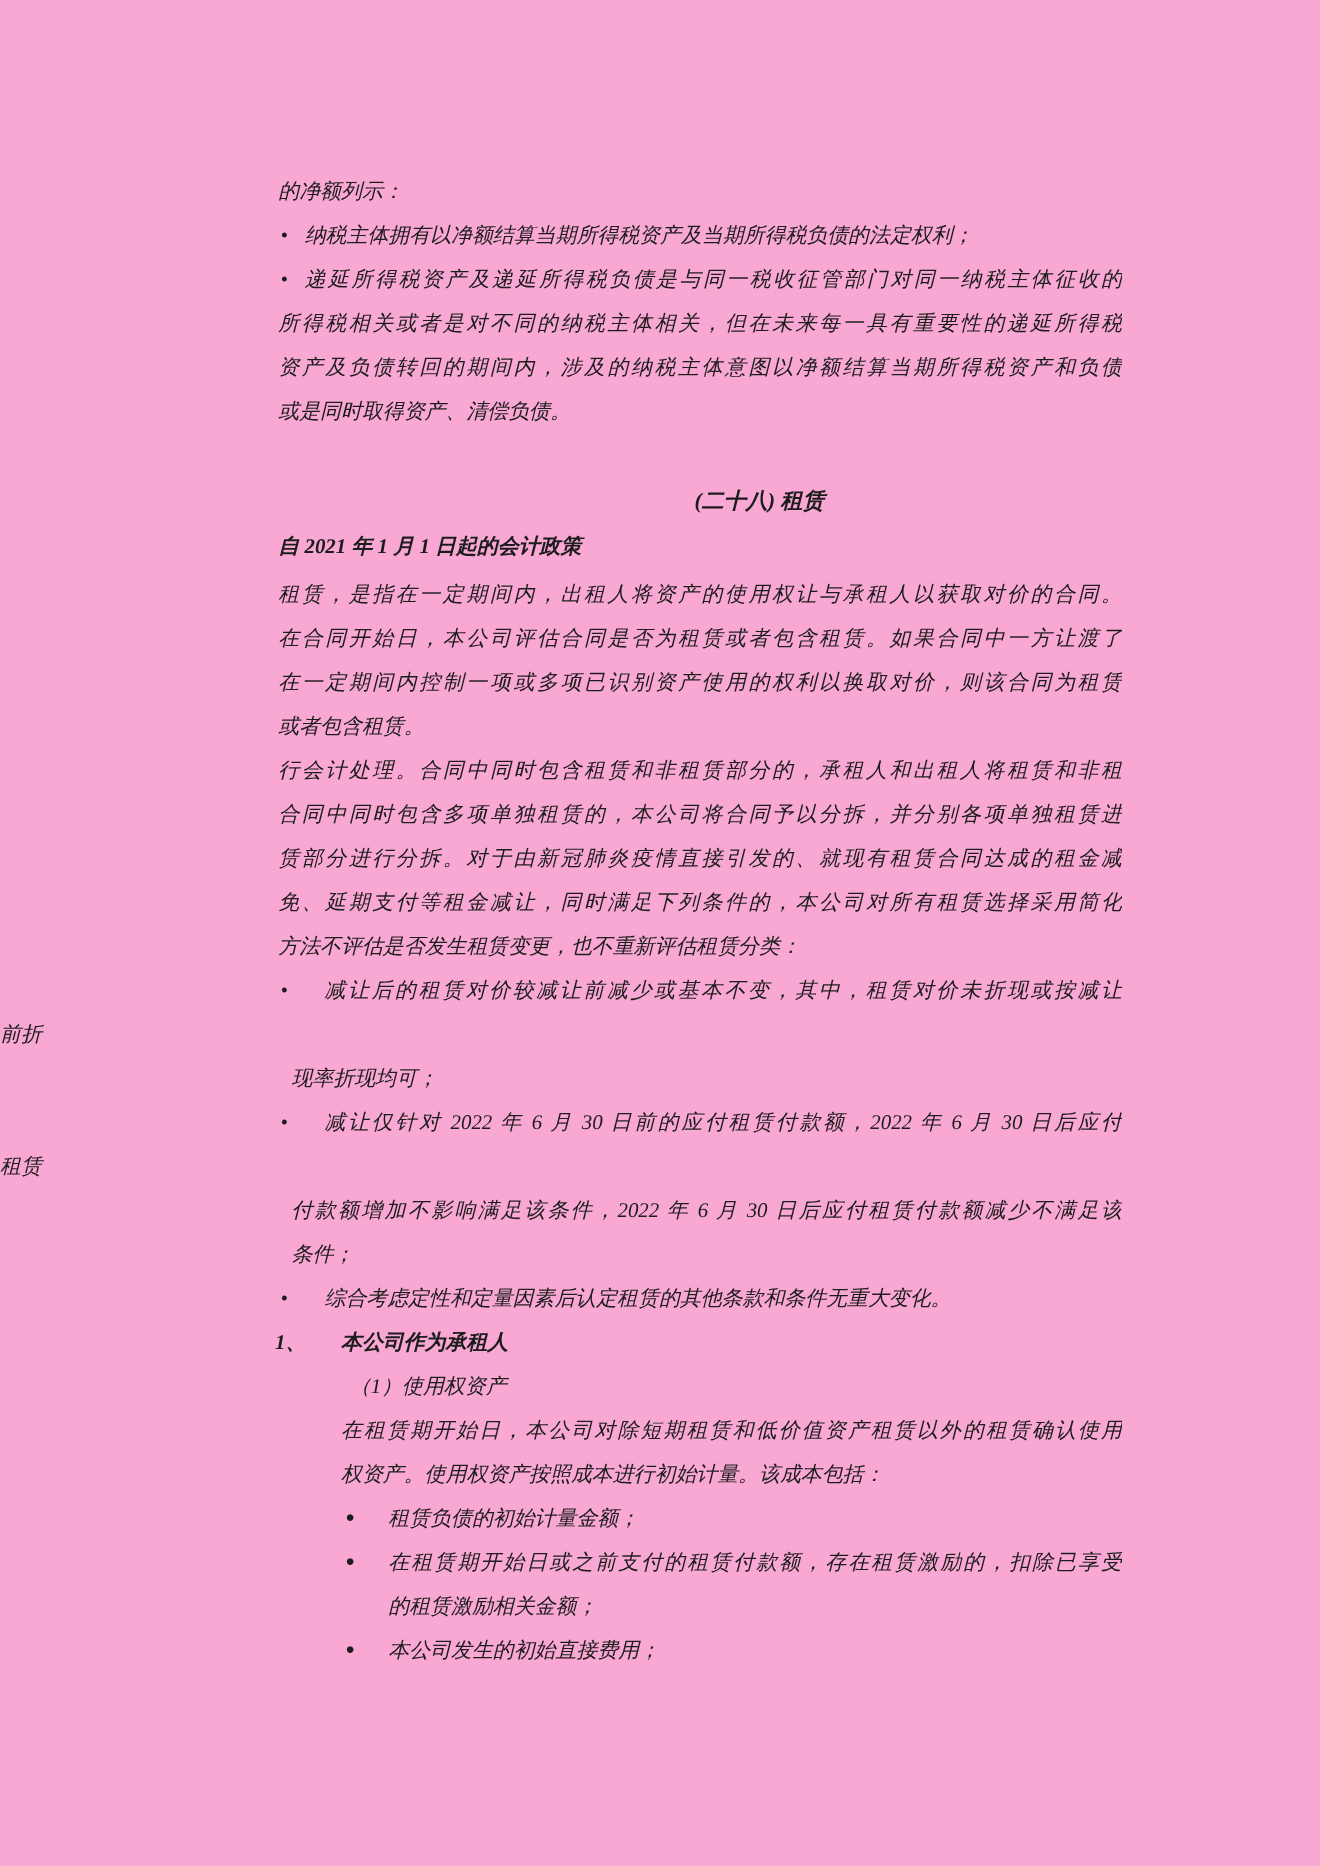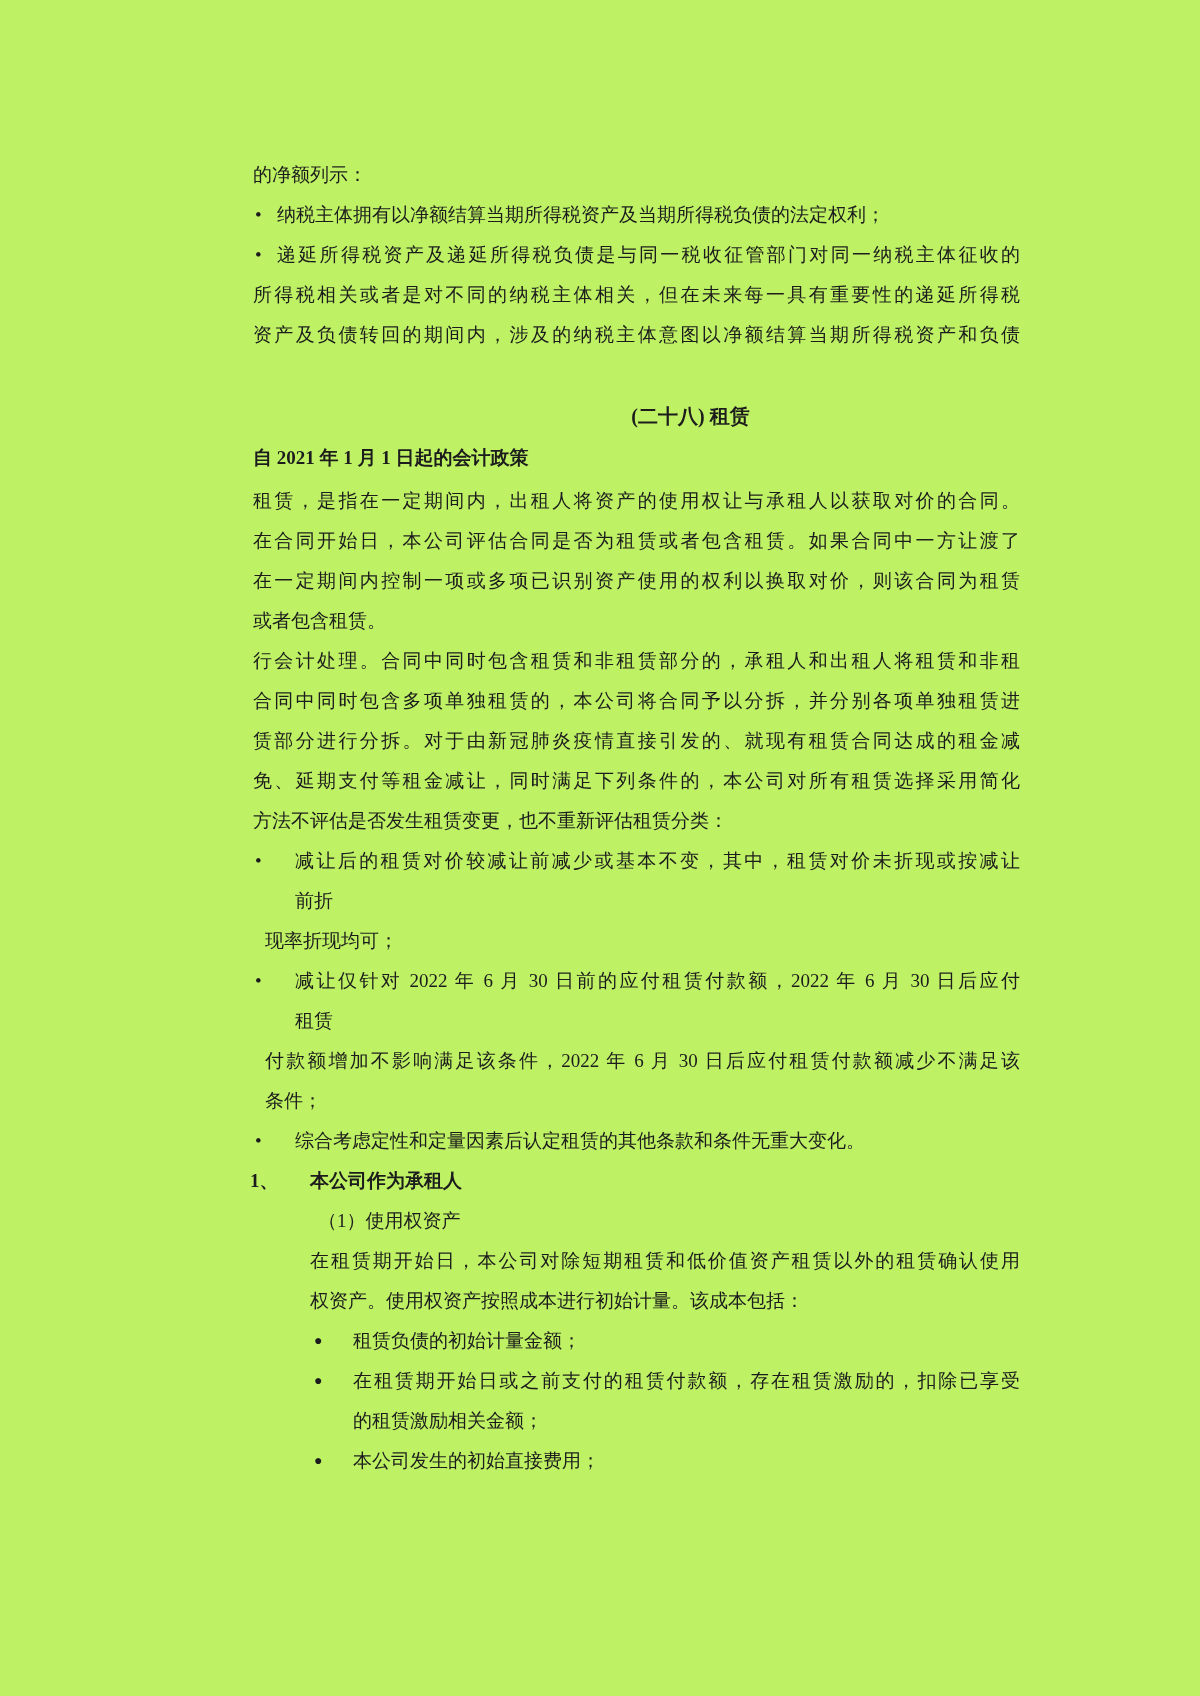--- a/index.html
+++ b/index.html
@@ -31,21 +31,21 @@
   .l-bullet1{margin-left:253px;}
   .l-bullet1 .txt{margin-left:24px;}
   .l-bullet1.fill .txt{width:743px;}
   .l-bullet1 .dot{left:2px;font-size:19px;}
 
   .l-bullet1b{margin-left:253px;}
   .l-bullet1b .txt{margin-left:42px;}
   .l-bullet1b.fill .txt{width:725px;}
   .l-bullet1b .dot{left:2px;font-size:19px;}
 
-  .l-cont-b{margin-left:295px;}
+  .l-cont-b{}
   .l-cont-c{margin-left:265px;}
   .l-cont-c.fill .txt{width:755px;}
 
   .l-heading{margin-left:181px;font-weight:700;font-size:20px;text-align:center;}
   .l-boldsub{margin-left:253px;font-weight:700;}
 
   .l-numbered{margin-left:250px;font-weight:700;}
   .l-numbered .txt{margin-left:60px;}
 
   .l-sub2{margin-left:318px;}
@@ -56,34 +56,35 @@
   .l-bullet2{margin-left:310px;}
   .l-bullet2 .txt{margin-left:43px;}
   .l-bullet2.fill .txt{width:667px;}
   .l-bullet2 .dot{left:4px;font-size:14px;}
 
   .l-cont3{margin-left:353px;}
 </style>
 </head>
 <body>
 
-<div class="page" style="background: #bef264; color: rgb(28, 28, 28);">
+<div class="page" style="background: #f9a8d4; color: rgb(28, 28, 28); font-style: italic;">
   <div class="content" id="doc-lines">
       <div class="line l-body"><span class="txt">的净额列示：</span></div>
       <div class="line l-bullet1"><span class="dot">•</span><span class="txt">纳税主体拥有以净额结算当期所得税资产及当期所得税负债的法定权利；</span></div>
       <div class="line l-bullet1 fill">
         <span class="dot">•</span>
         <span class="txt">递延所得税资产及递延所得税负债是与同一税收征管部门对同一纳税主体征收的</span>
       </div>
       <div class="line l-body fill">
         <span class="txt">所得税相关或者是对不同的纳税主体相关，但在未来每一具有重要性的递延所得税</span>
       </div>
       <div class="line l-body fill">
         <span class="txt">资产及负债转回的期间内，涉及的纳税主体意图以净额结算当期所得税资产和负债</span>
       </div>
+      <div class="line l-body"><span class="txt">或是同时取得资产、清偿负债。</span></div>
       <div class="line l-heading" style="margin-top: 41px;"><span class="txt">(二十八) 租赁</span></div>
       <div class="line l-boldsub" style="margin-top: 2px;"><span class="txt">自 2021 年 1 月 1 日起的会计政策</span></div>
       <div class="line l-body fill" style="margin-top: 3px;">
         <span class="txt">租赁，是指在一定期间内，出租人将资产的使用权让与承租人以获取对价的合同。</span>
       </div>
       <div class="line l-body fill">
         <span class="txt">在合同开始日，本公司评估合同是否为租赁或者包含租赁。如果合同中一方让渡了</span>
       </div>
       <div class="line l-body fill">
         <span class="txt">在一定期间内控制一项或多项已识别资产使用的权利以换取对价，则该合同为租赁</span>

